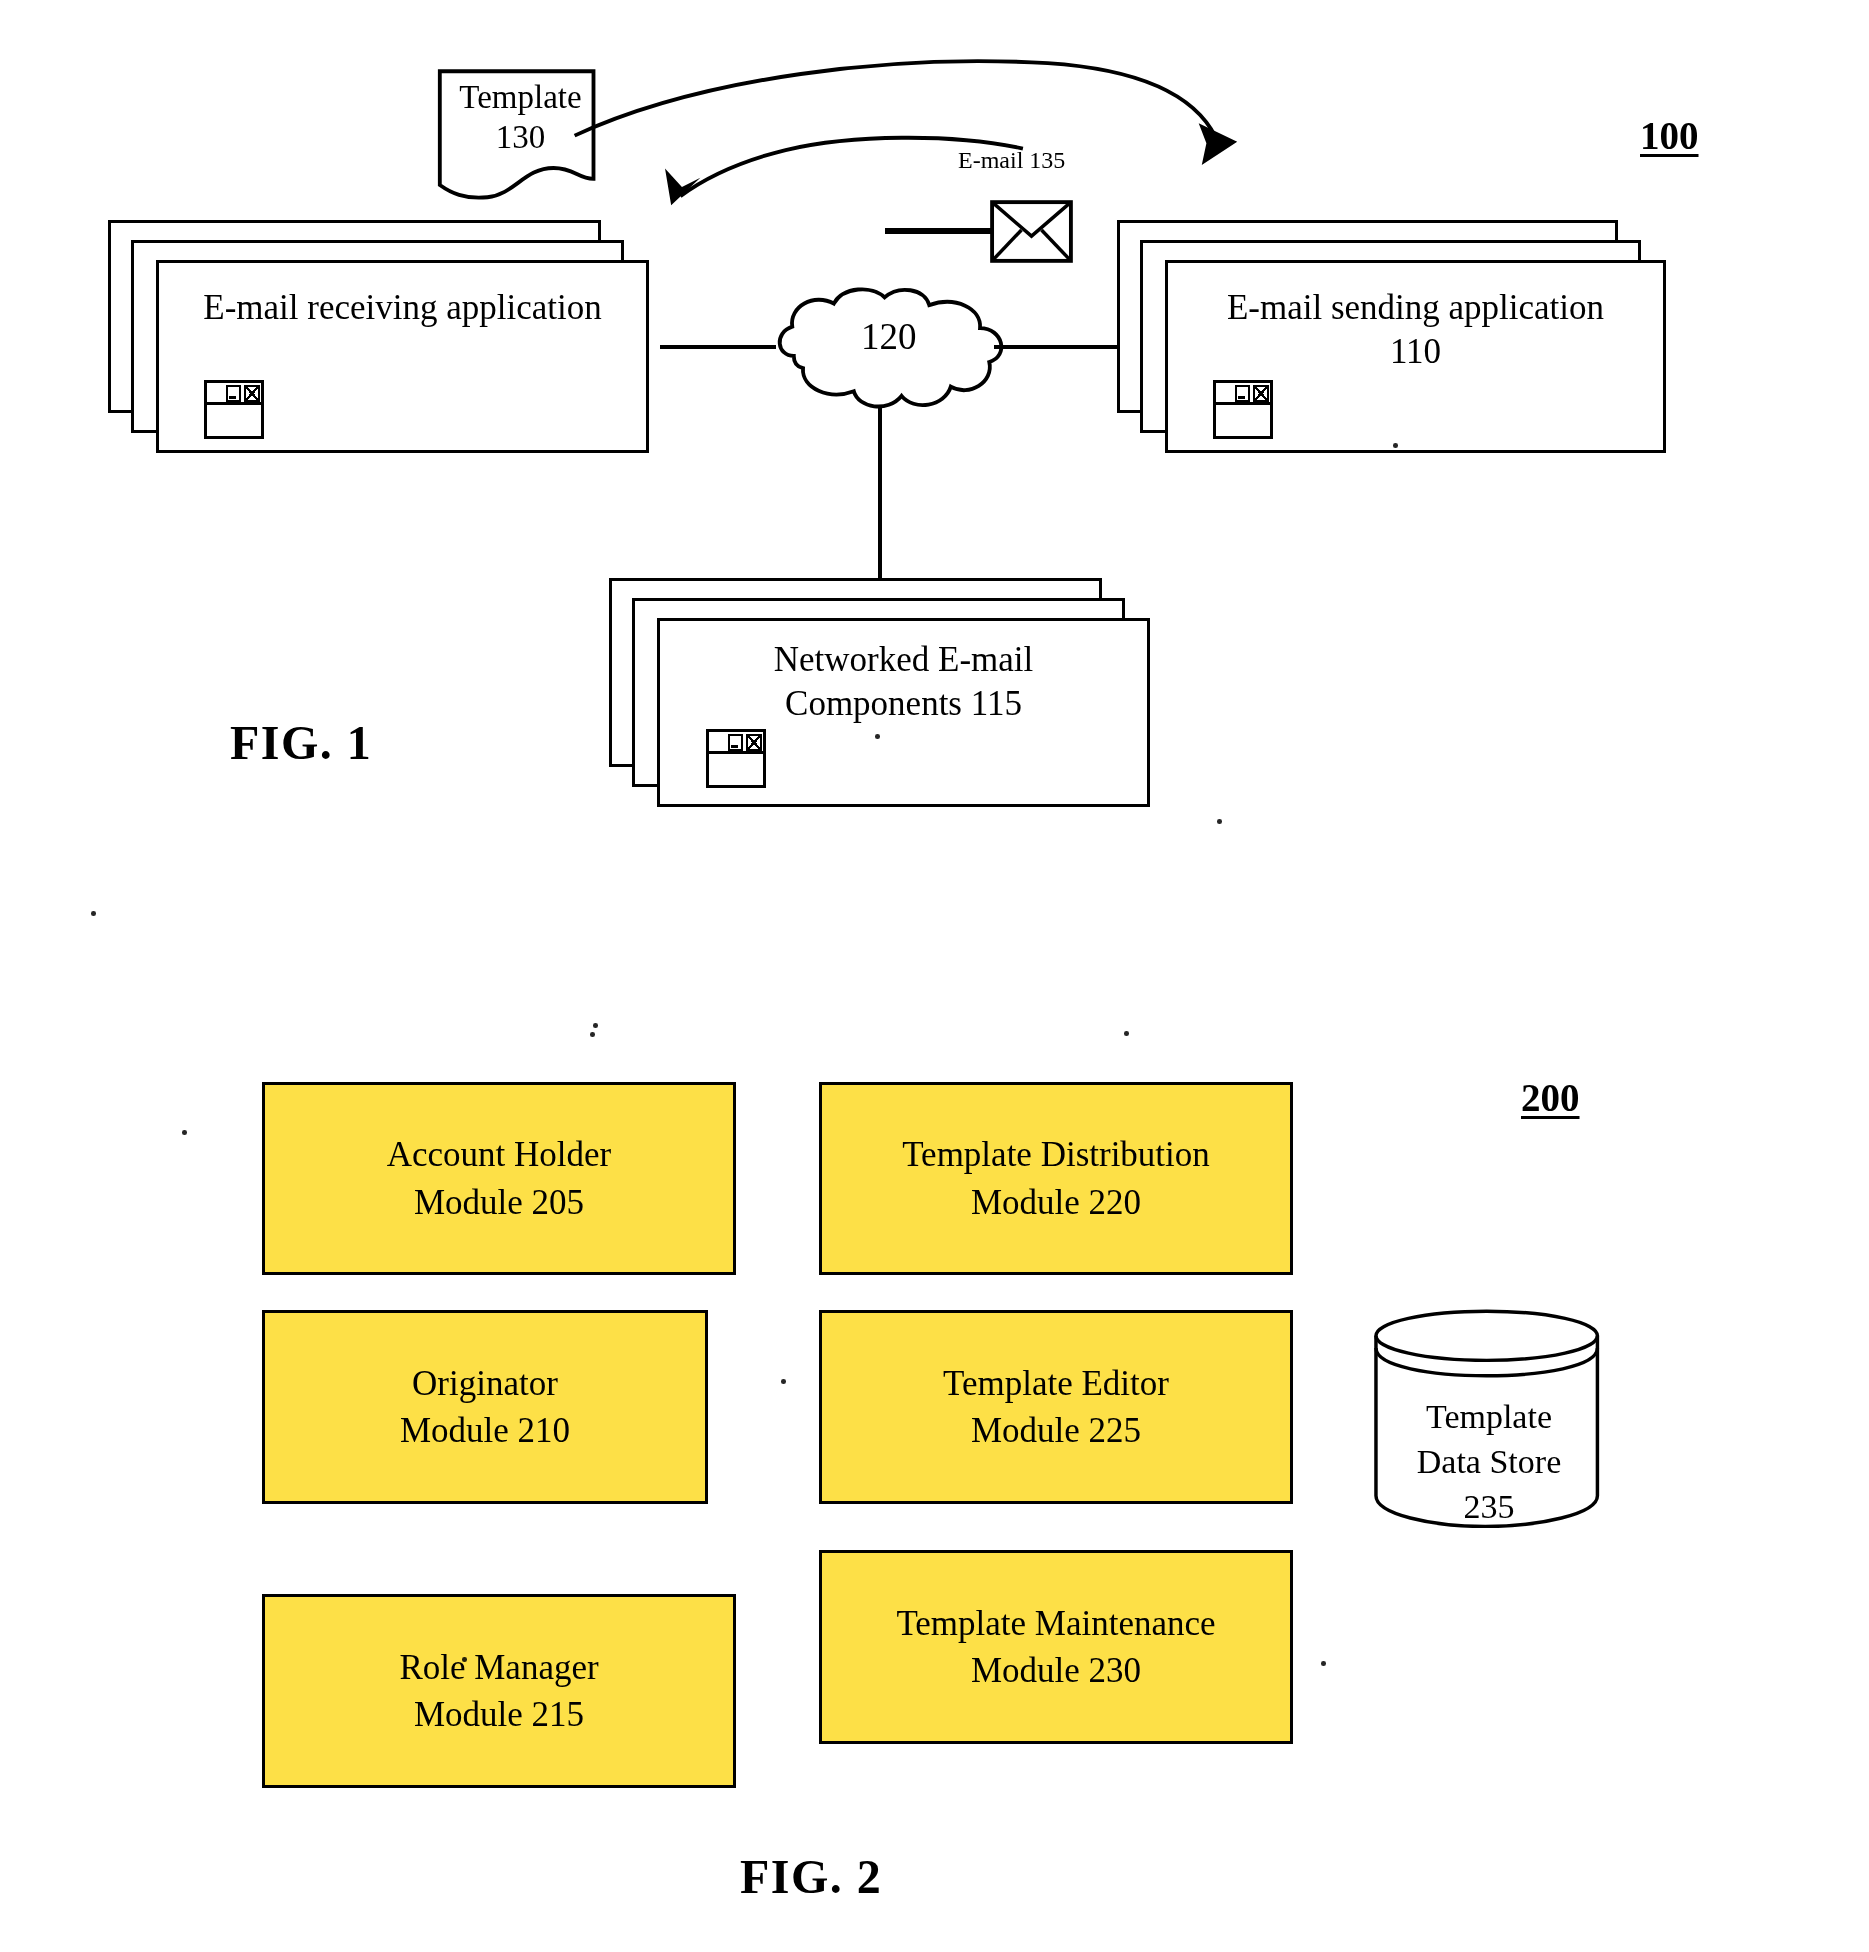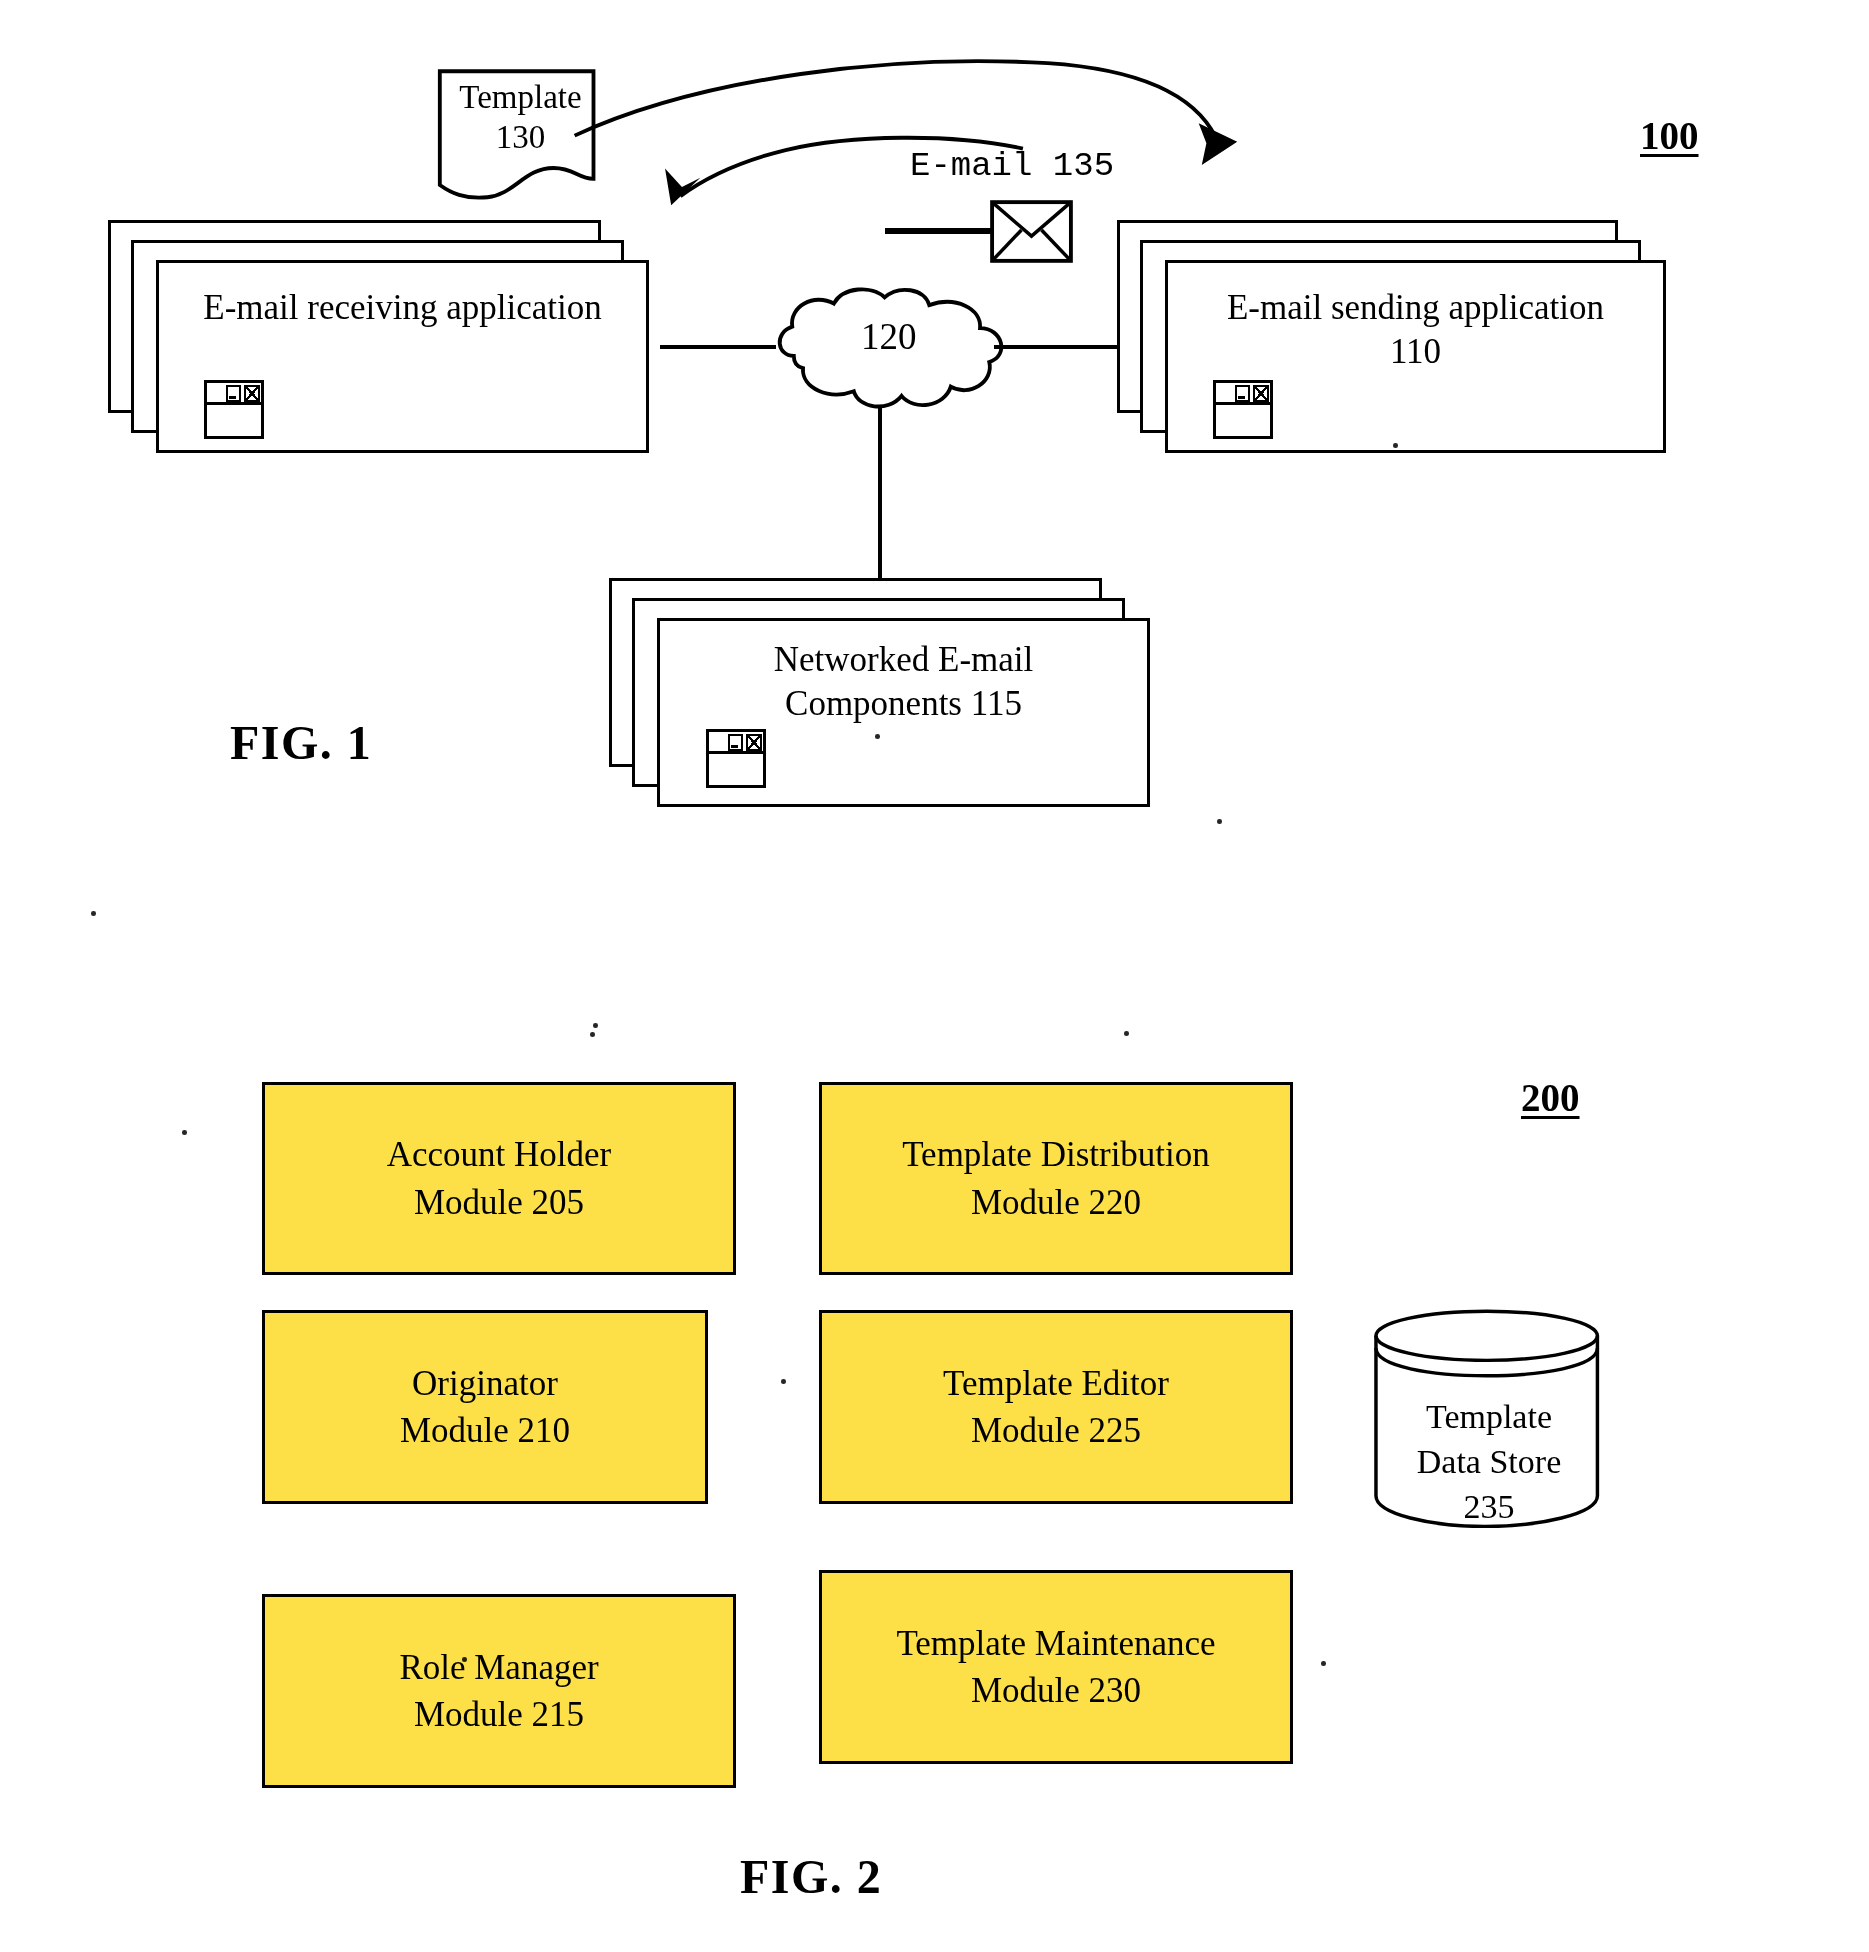--- a/index.html
+++ b/index.html
@@ -187,21 +187,21 @@
     </svg>
   </div>
 
   <div class="abs" style="left:620px; top:127px; width:408px; height:96px;">
     <svg width="408" height="96" viewBox="0 0 530 125">
       <path class="stroke" d="M 524,28 C 430,8 300,10 215,30 C 150,46 108,68 78,90"></path>
       <polygon class="fill-black" points="104,66 66,102 58,54 80,78"></polygon>
     </svg>
   </div>
 
-  <div class="label" style="left:910px; top:146px; font-size:34px;font-family:Liberation Mono, monospace;">E-mail 135</div>
+  <div class="label" style="left:958px; top:146px; font-size:24px;">E-mail 135</div>
   <div class="abs" style="left:989px; top:199px; width:85px; height:65px;">
     <svg width="85" height="65" viewBox="0 0 110 84">
       <rect class="stroke" x="4" y="4" width="102" height="76"></rect>
       <path class="stroke-thin" d="M 4,4 L 55,48 L 106,4"></path>
       <path class="stroke-thin" d="M 4,80 L 42,40"></path>
       <path class="stroke-thin" d="M 106,80 L 68,40"></path>
     </svg>
   </div>
 
   <div class="abs" style="left:885px; top:228px; width:108px; height:6.2px; background:#000;"></div>
@@ -319,21 +319,21 @@
     </div>
   </div>
 
   <div class="module-box" style="left:819px; top:1310px; width:474px; height:194px;">
     <div class="mb-text">
       <div>Template Editor</div>
       <div>Module 225</div>
     </div>
   </div>
 
-  <div class="module-box" style="left:819px; top:1550px; width:474px; height:194px;margin-top:20px;">
+  <div class="module-box" style="left:819px; top:1550px; width:474px; height:194px;">
     <div class="mb-text">
       <div>Template Maintenance</div>
       <div>Module 230</div>
     </div>
   </div>
 
   <div class="abs" style="left:1362px; top:1305px; width:254px; height:223px;">
     <svg width="254" height="223" viewBox="0 0 330 290">
 
       <path class="stroke-thin" d="M 18,40 L 18,248 C 18,272 90,288 160,288 C 230,288 306,272 306,248 L 306,40"></path>

